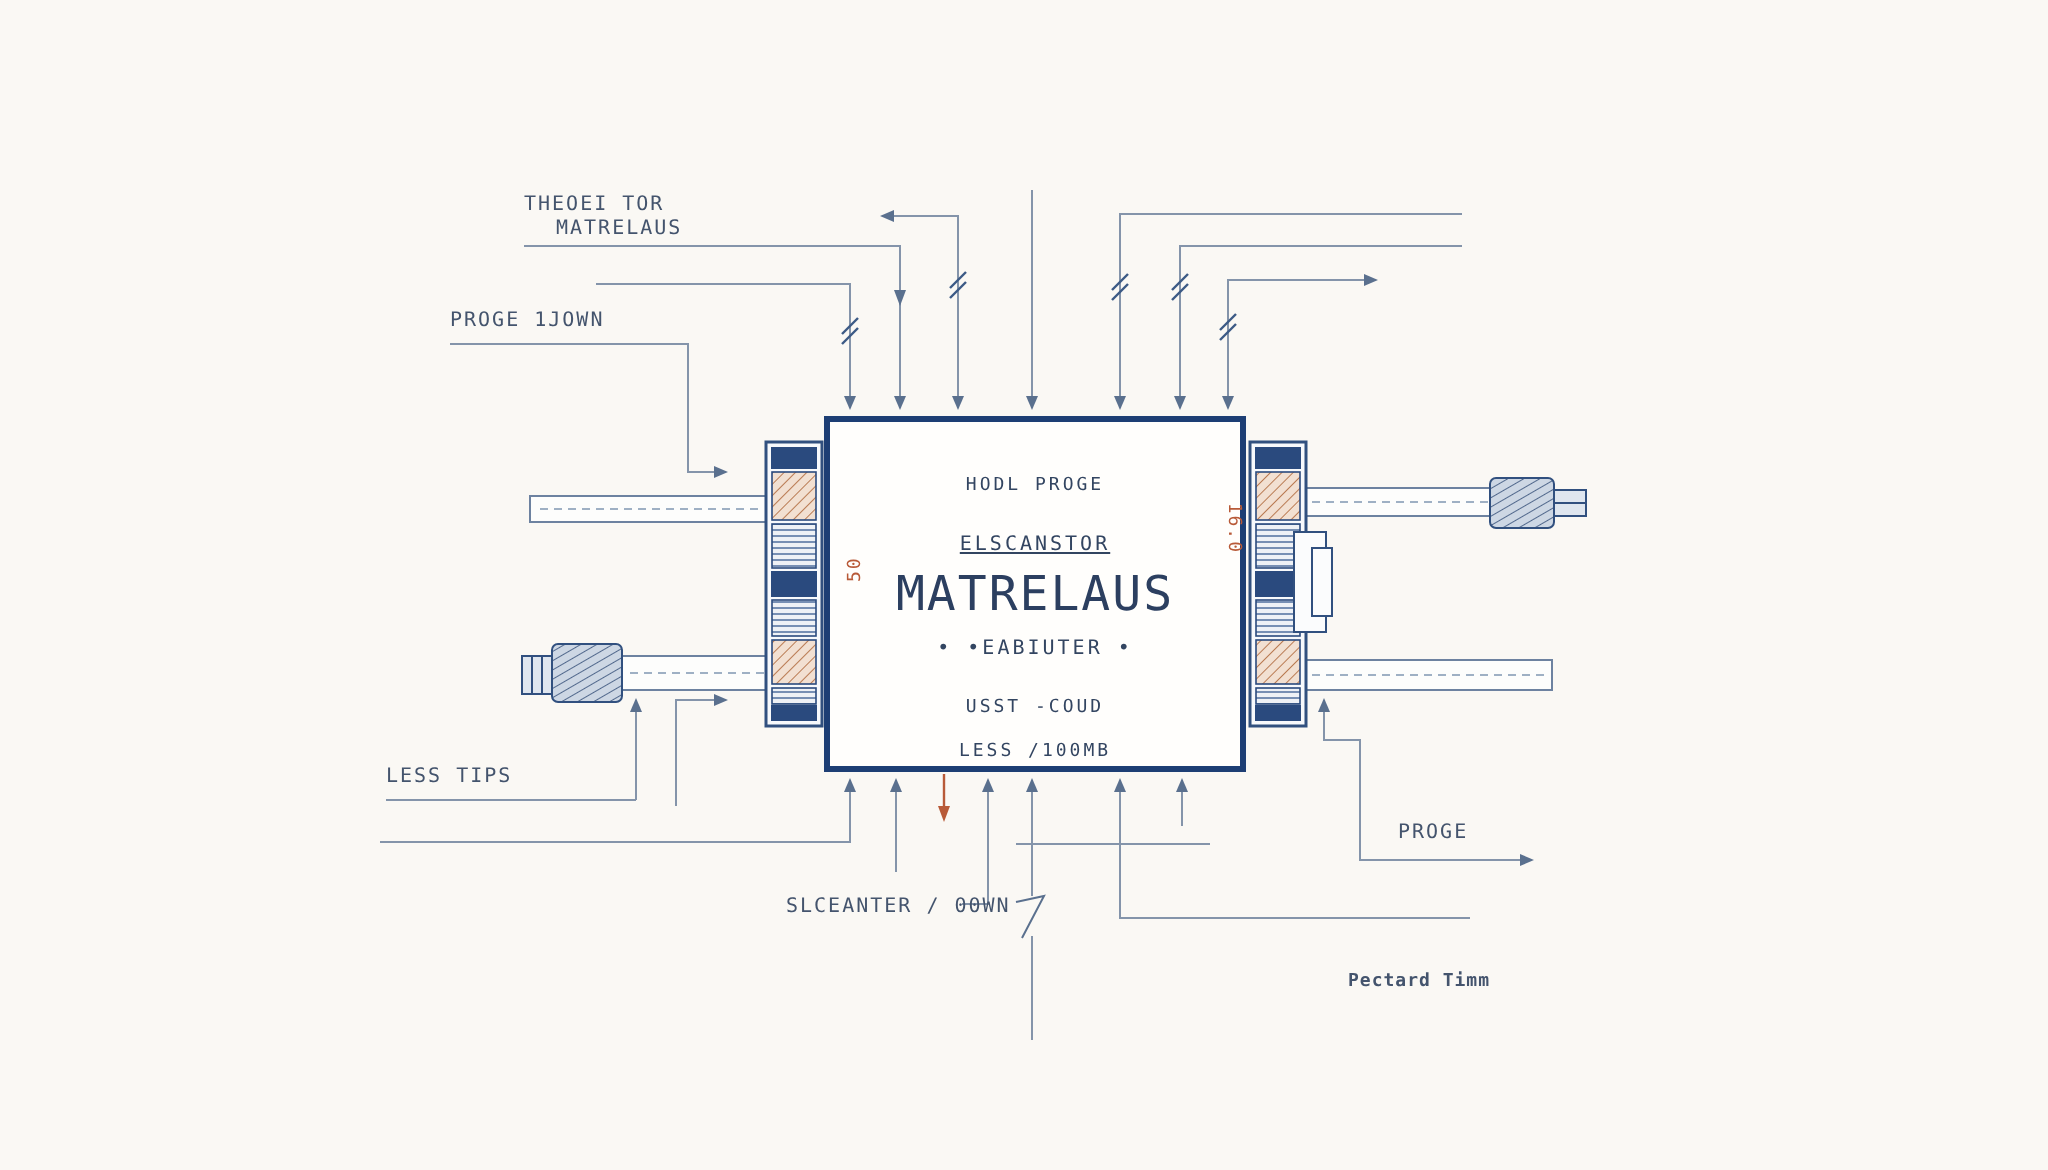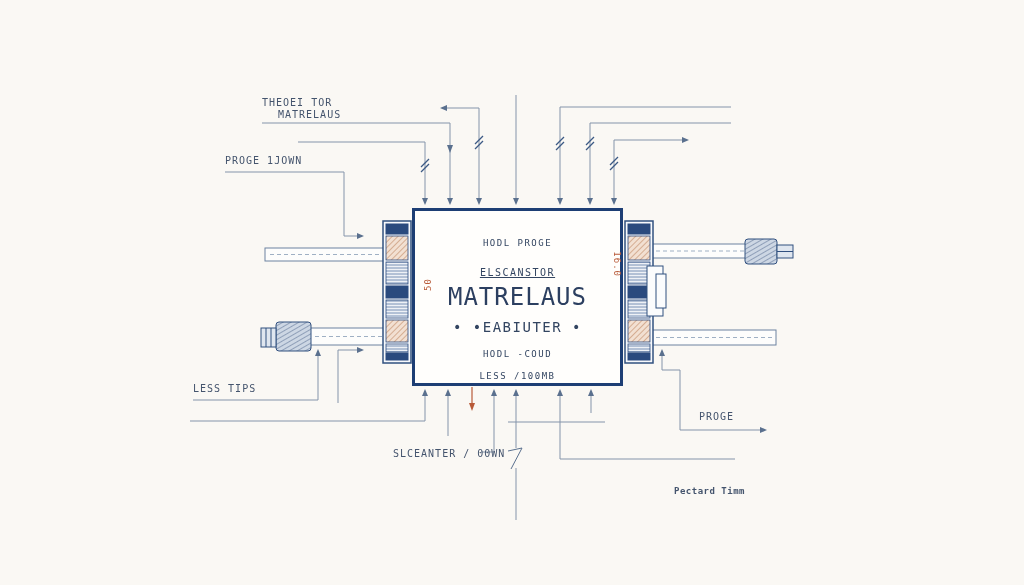--- a/index.html
+++ b/index.html
@@ -23,21 +23,21 @@
     position:absolute;left:0;width:100%;text-align:center;
     color:#334561;font-family:"DejaVu Sans Mono", monospace;
     font-size:9px;letter-spacing:1.5px;white-space:nowrap;
   }
   .ctext.t1{top:27px;}
   .ctext.t2{top:56px;font-size:10px;text-decoration:underline;}
   .ctitle{
     position:absolute;left:0;width:100%;top:72px;text-align:center;
     color:#2c3f60;font-size:24px;letter-spacing:1px;white-space:nowrap;
   }
-  .ctext.t3{top:108px;font-size:14px;}
+  .ctext.t3{top:108px;font-size:10px;}
   .ctext.t4{top:138px;}
   .ctext.t5{top:160px;}
   .dim{
     position:absolute;color:#b85a38;font-size:9px;letter-spacing:1px;
     font-family:"DejaVu Sans Mono", monospace;white-space:nowrap;
   }
   .dim.left{left:8px;top:80px;transform:rotate(-90deg);transform-origin:left top;}
   .dim.right{right:-2px;top:66px;transform:rotate(90deg);transform-origin:right top;}
 </style>
 </head>
@@ -180,21 +180,21 @@
       <rect x="647" y="266" width="16" height="50" fill="#fbfcfd" stroke="#31507f"></rect>
       <rect x="656" y="274" width="10" height="34" fill="#fbfcfd" stroke="#31507f"></rect>
     </g>
   </svg>
 
   <div class="cbox">
     <div class="ctext t1">HODL PROGE</div>
     <div class="ctext t2">ELSCANSTOR</div>
     <div class="ctitle">MATRELAUS</div>
     <div class="ctext t3">• •EABIUTER •</div>
-    <div class="ctext t4">HODL -COUD</div>
+    <div class="ctext t4">USST -COUD</div>
     <div class="ctext t5">LESS /100MB</div>
     <div class="dim left">50</div>
     <div class="dim right">16.0</div>
   </div>
 
   <div class="lbl" style="left:262px;top:97px">THEOEI TOR</div>
   <div class="lbl" style="left:278px;top:109px">MATRELAUS</div>
   <div class="lbl" style="left:225px;top:155px">PROGE 1JOWN</div>
   <div class="lbl" style="left:193px;top:383px">LESS TIPS</div>
   <div class="lbl" style="left:393px;top:448px">SLCEANTER / 00WN</div>

